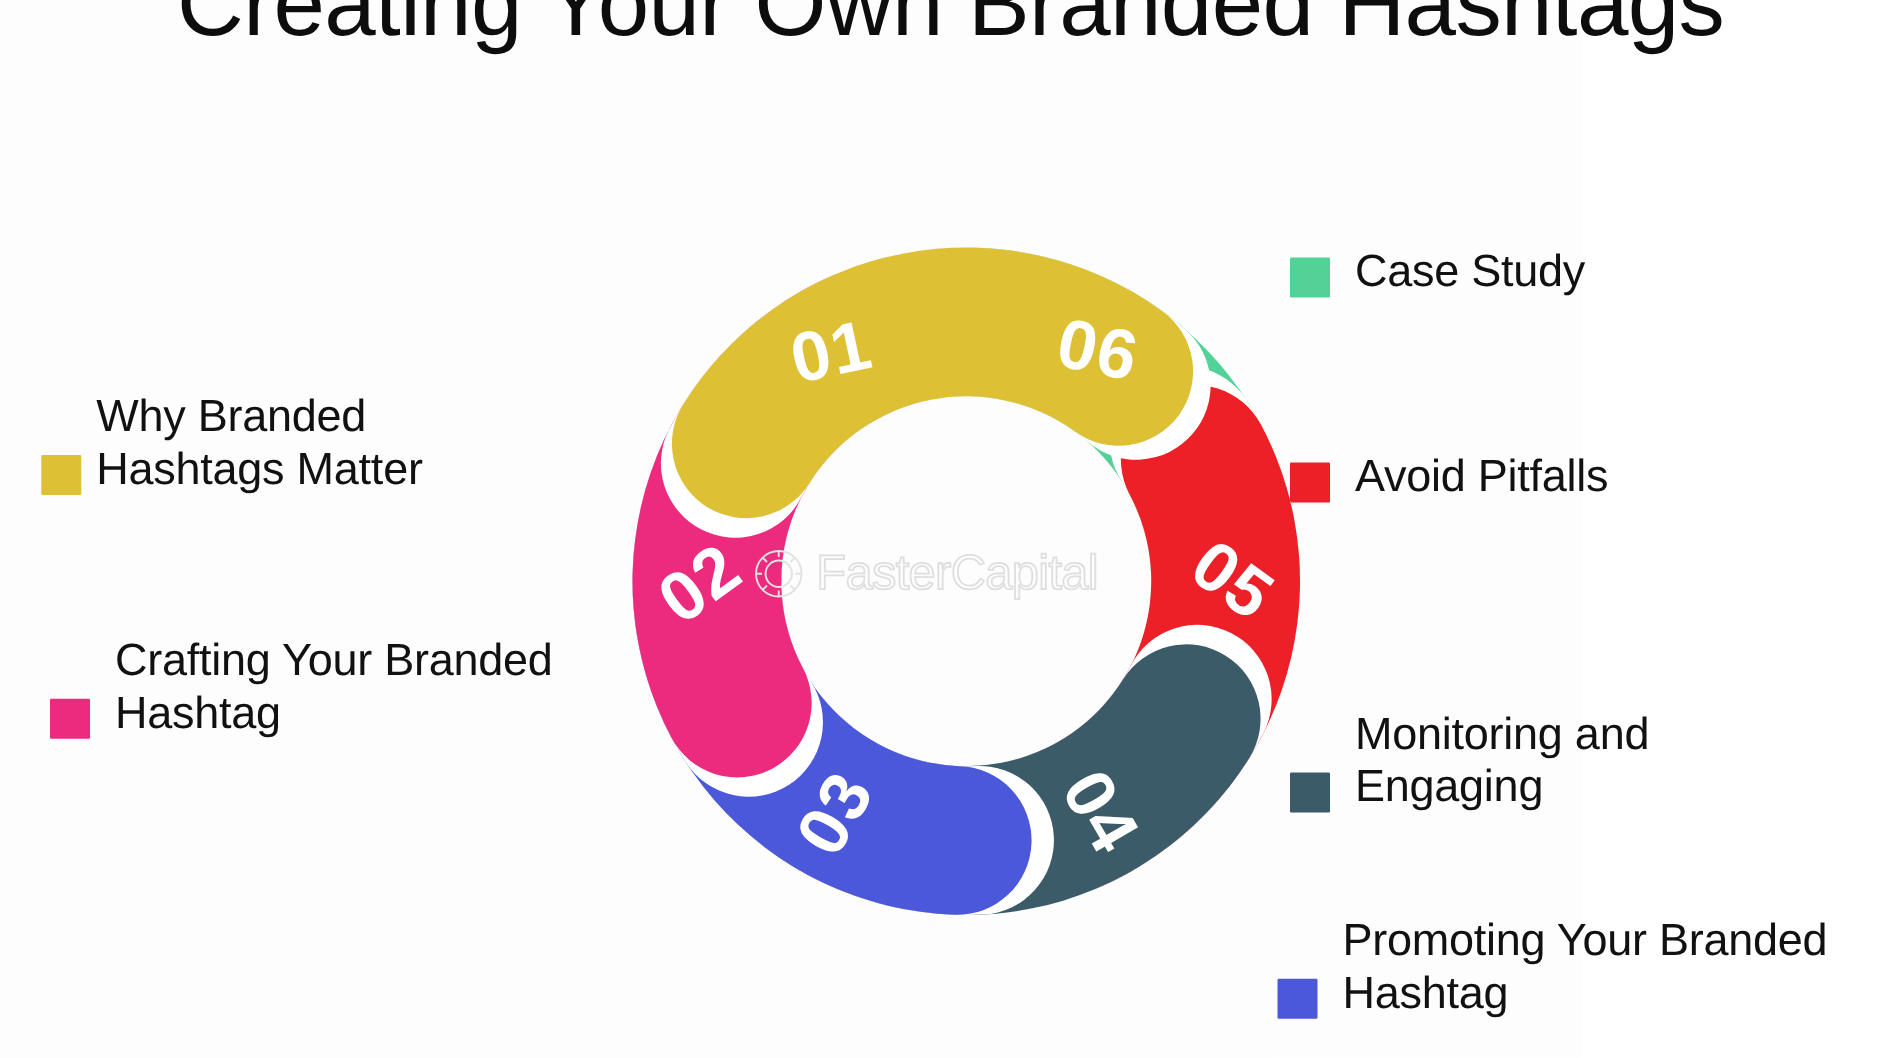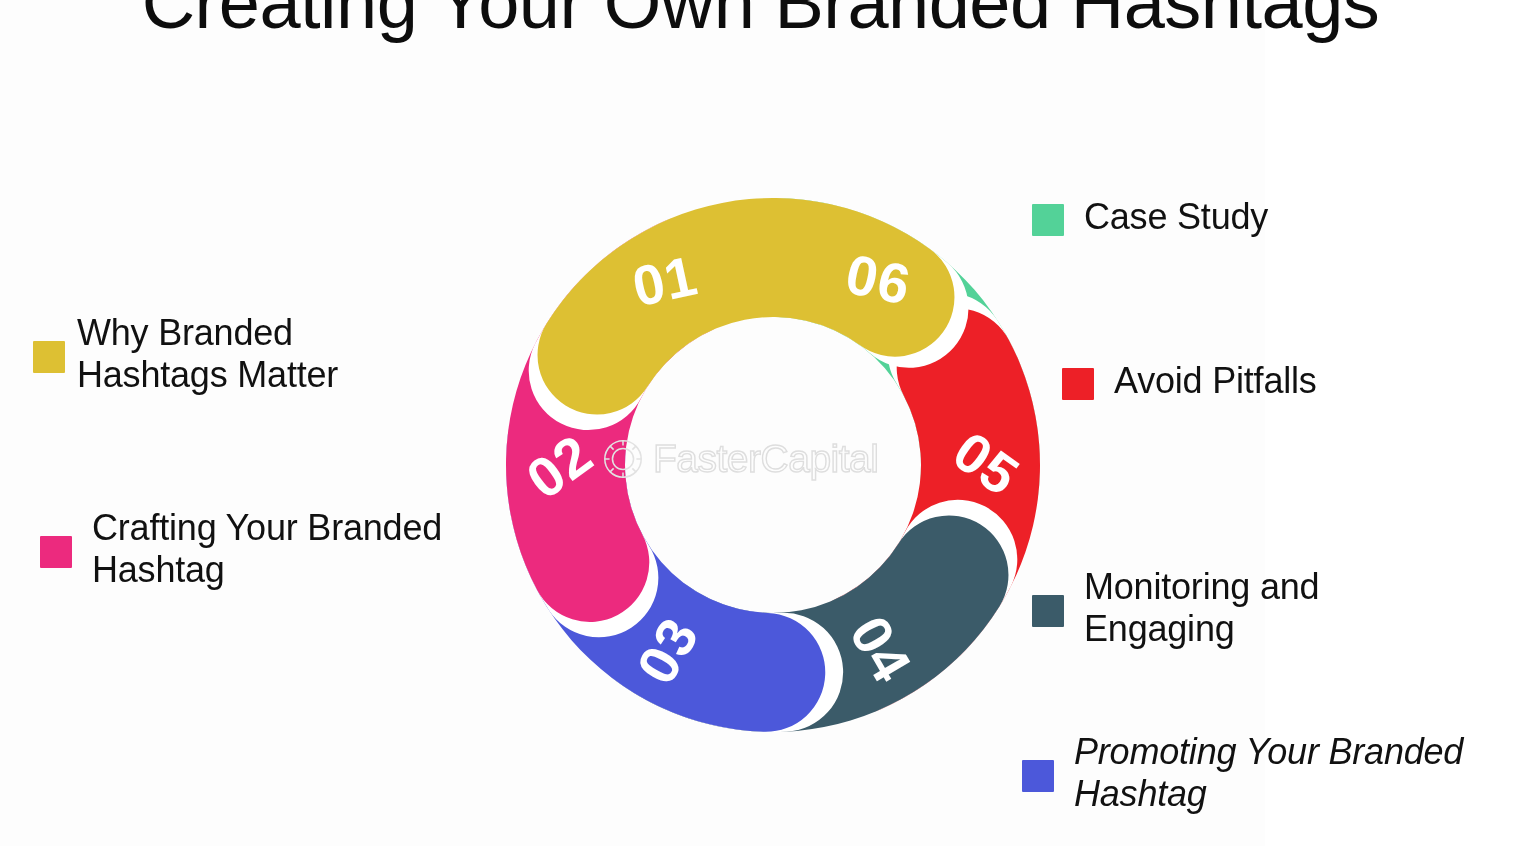--- a/index.html
+++ b/index.html
@@ -37,21 +37,21 @@
     color: #0d0d0d;
     letter-spacing: -0.5px;
     white-space: nowrap;
     line-height: 1.12;
   }
 
   
   .legend-item {
     position: absolute;
     display: flex;
-    align-items: center;
+    align-items: flex-end;
     gap: 20px;
   }
   .legend-item.right { flex-direction: row; }
 
   .swatch {
     width: 32px;
     height: 32px;
     flex: 0 0 32px;
     margin-top: 6px;
     border-radius: 1px;
@@ -64,23 +64,23 @@
     line-height: 1.16;
     letter-spacing: -0.2px;
   }
 
   
   #legend-why      { left: 33px;  top: 312px; width: 420px; gap: 12px; }
   #legend-crafting { left: 40px;  top: 507px; width: 480px; }
 
   
   #legend-case       { left: 1032px; top: 196px; width: 440px; }
-  #legend-avoid      { left: 1032px; top: 360px; width: 440px; margin-left: 30px; }
+  #legend-avoid      { left: 1032px; top: 360px; width: 440px; }
   #legend-monitoring { left: 1032px; top: 566px; width: 440px; }
-  #legend-promoting  { left: 1022px; top: 731px; width: 470px; font-style: italic; }
+  #legend-promoting  { left: 1022px; top: 731px; width: 470px; }
 
   
   #donut-wrap {
     position: absolute;
     left: 488px;
     top: 180px;
     width: 570px;
     height: 570px;
   }
   #donut-svg { display: block; width: 570px; height: 570px; }

